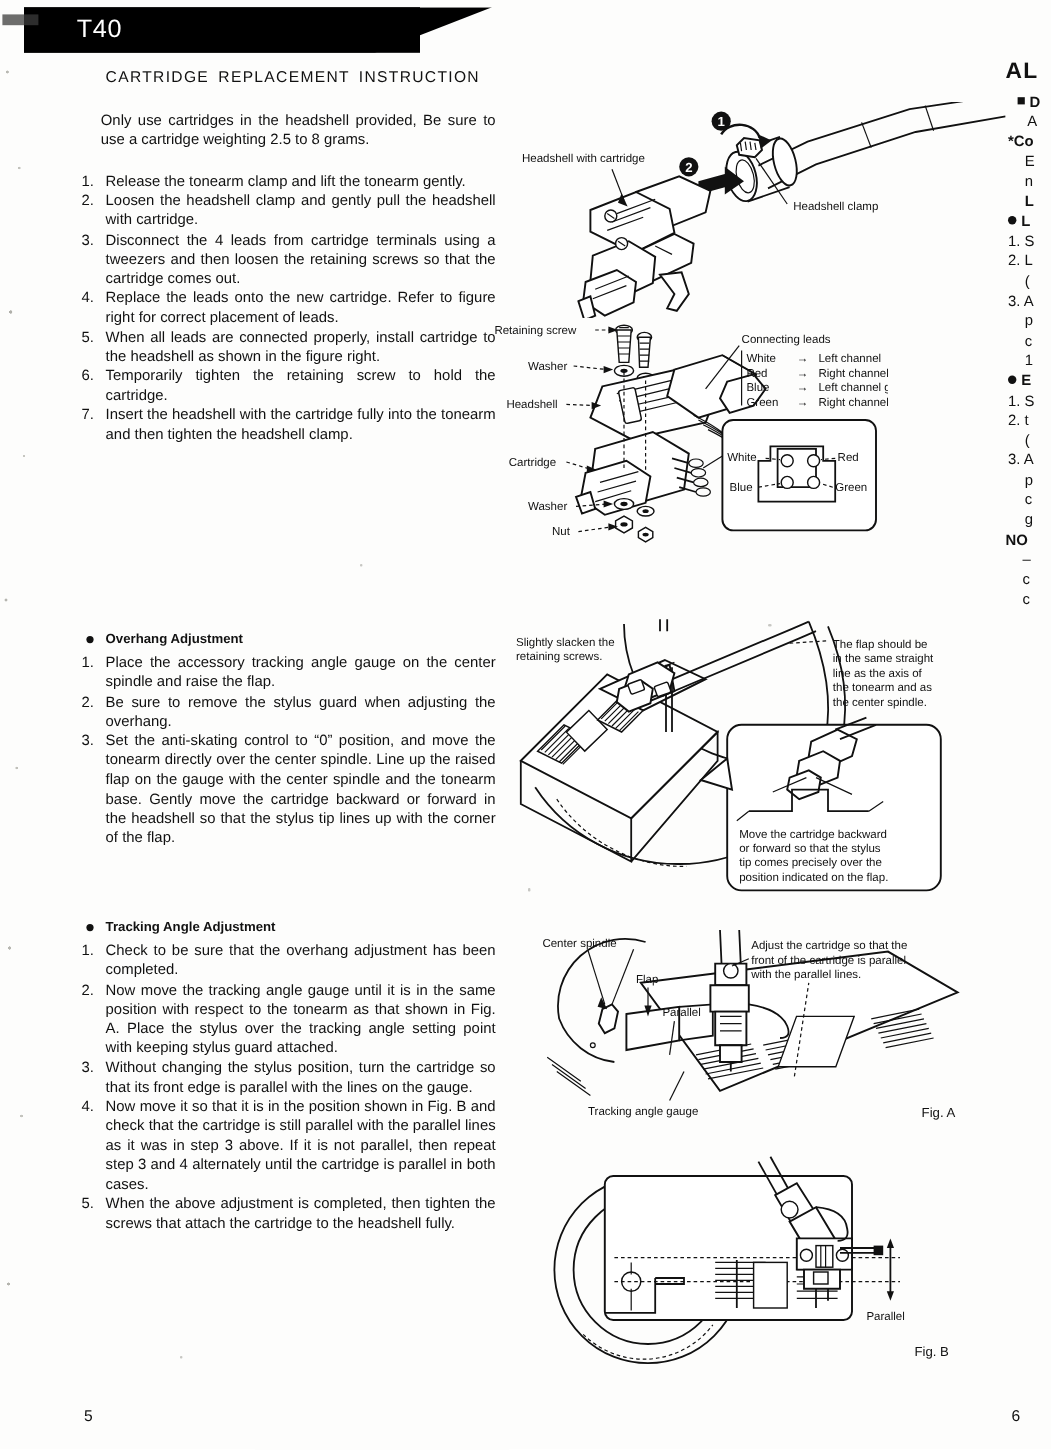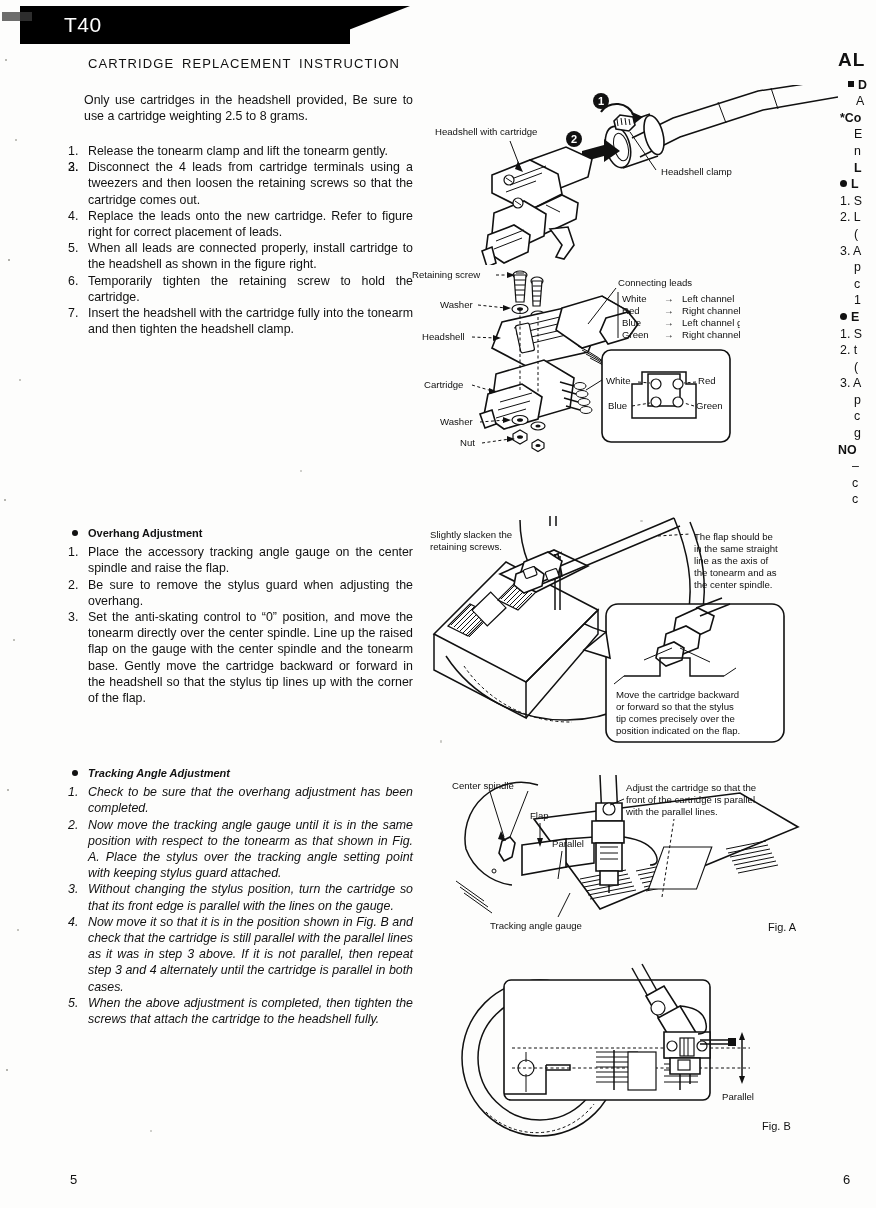--- a/index.html
+++ b/index.html
@@ -138,21 +138,21 @@
 
   <div id="main-title">CARTRIDGE REPLACEMENT INSTRUCTION</div>
 
   <div class="col-left" style="top:92px;">
     <p class="para">Only use cartridges in the headshell provided, Be sure to use a cartridge weighting 2.5 to 8 grams.</p>
   </div>
 
   <div class="col-left" style="top:143px;">
     <ol class="steps">
       <li><span class="num">1.</span><span>Release the tonearm clamp and lift the tonearm gently.</span></li>
-      <li><span class="num">2.</span></li>
+      <li><span class="num">2.</span><span>Loosen the headshell clamp and gently pull the headshell with cartridge.</span></li>
       <li><span class="num">3.</span><span>Disconnect the 4 leads from cartridge terminals using a tweezers and then loosen the retaining screws so that the cartridge comes out.</span></li>
       <li><span class="num">4.</span><span>Replace the leads onto the new cartridge. Refer to figure right for correct placement of leads.</span></li>
       <li><span class="num">5.</span><span>When all leads are connected properly, install cartridge to the headshell as shown in the figure right.</span></li>
       <li><span class="num">6.</span><span>Temporarily tighten the retaining screw to hold the cartridge.</span></li>
       <li><span class="num">7.</span><span>Insert the headshell with the cartridge fully into the tonearm and then tighten the headshell clamp.</span></li>
     </ol>
   </div>
 
 
   <div class="col-left" style="top:525px;">
@@ -160,21 +160,21 @@
       <span class="bullet"></span>
       <span>Overhang Adjustment</span>
     </div>
     <ol class="steps">
       <li><span class="num">1.</span><span>Place the accessory tracking angle gauge on the center spindle and raise the flap.</span></li>
       <li><span class="num">2.</span><span>Be sure to remove the stylus guard when adjusting the overhang.</span></li>
       <li><span class="num">3.</span><span>Set the anti-skating control to “0” position, and move the tonearm directly over the center spindle. Line up the raised flap on the gauge with the center spindle and the tonearm base. Gently move the cartridge backward or forward in the headshell so that the stylus tip lines up with the corner of the flap.</span></li>
     </ol>
   </div>
 
-  <div class="col-left" style="top:765px;font-style:italic;">
+  <div class="col-left" style="top:765px;">
     <div class="sec-head">
       <span class="bullet"></span>
       <span>Tracking Angle Adjustment</span>
     </div>
     <ol class="steps">
       <li><span class="num">1.</span><span>Check to be sure that the overhang adjustment has been completed.</span></li>
       <li><span class="num">2.</span><span>Now move the tracking angle gauge until it is in the same position with respect to the tonearm as that shown in Fig. A. Place the stylus over the tracking angle setting point with keeping stylus guard attached.</span></li>
       <li><span class="num">3.</span><span>Without changing the stylus position, turn the cartridge so that its front edge is parallel with the lines on the gauge.</span></li>
       <li><span class="num">4.</span><span>Now move it so that it is in the position shown in Fig. B and check that the cartridge is still parallel with the parallel lines as it was in step 3 above. If it is not parallel, then repeat step 3 and 4 alternately until the cartridge is parallel in both cases.</span></li>
       <li><span class="num">5.</span><span>When the above adjustment is completed, then tighten the screws that attach the cartridge to the headshell fully.</span></li>

